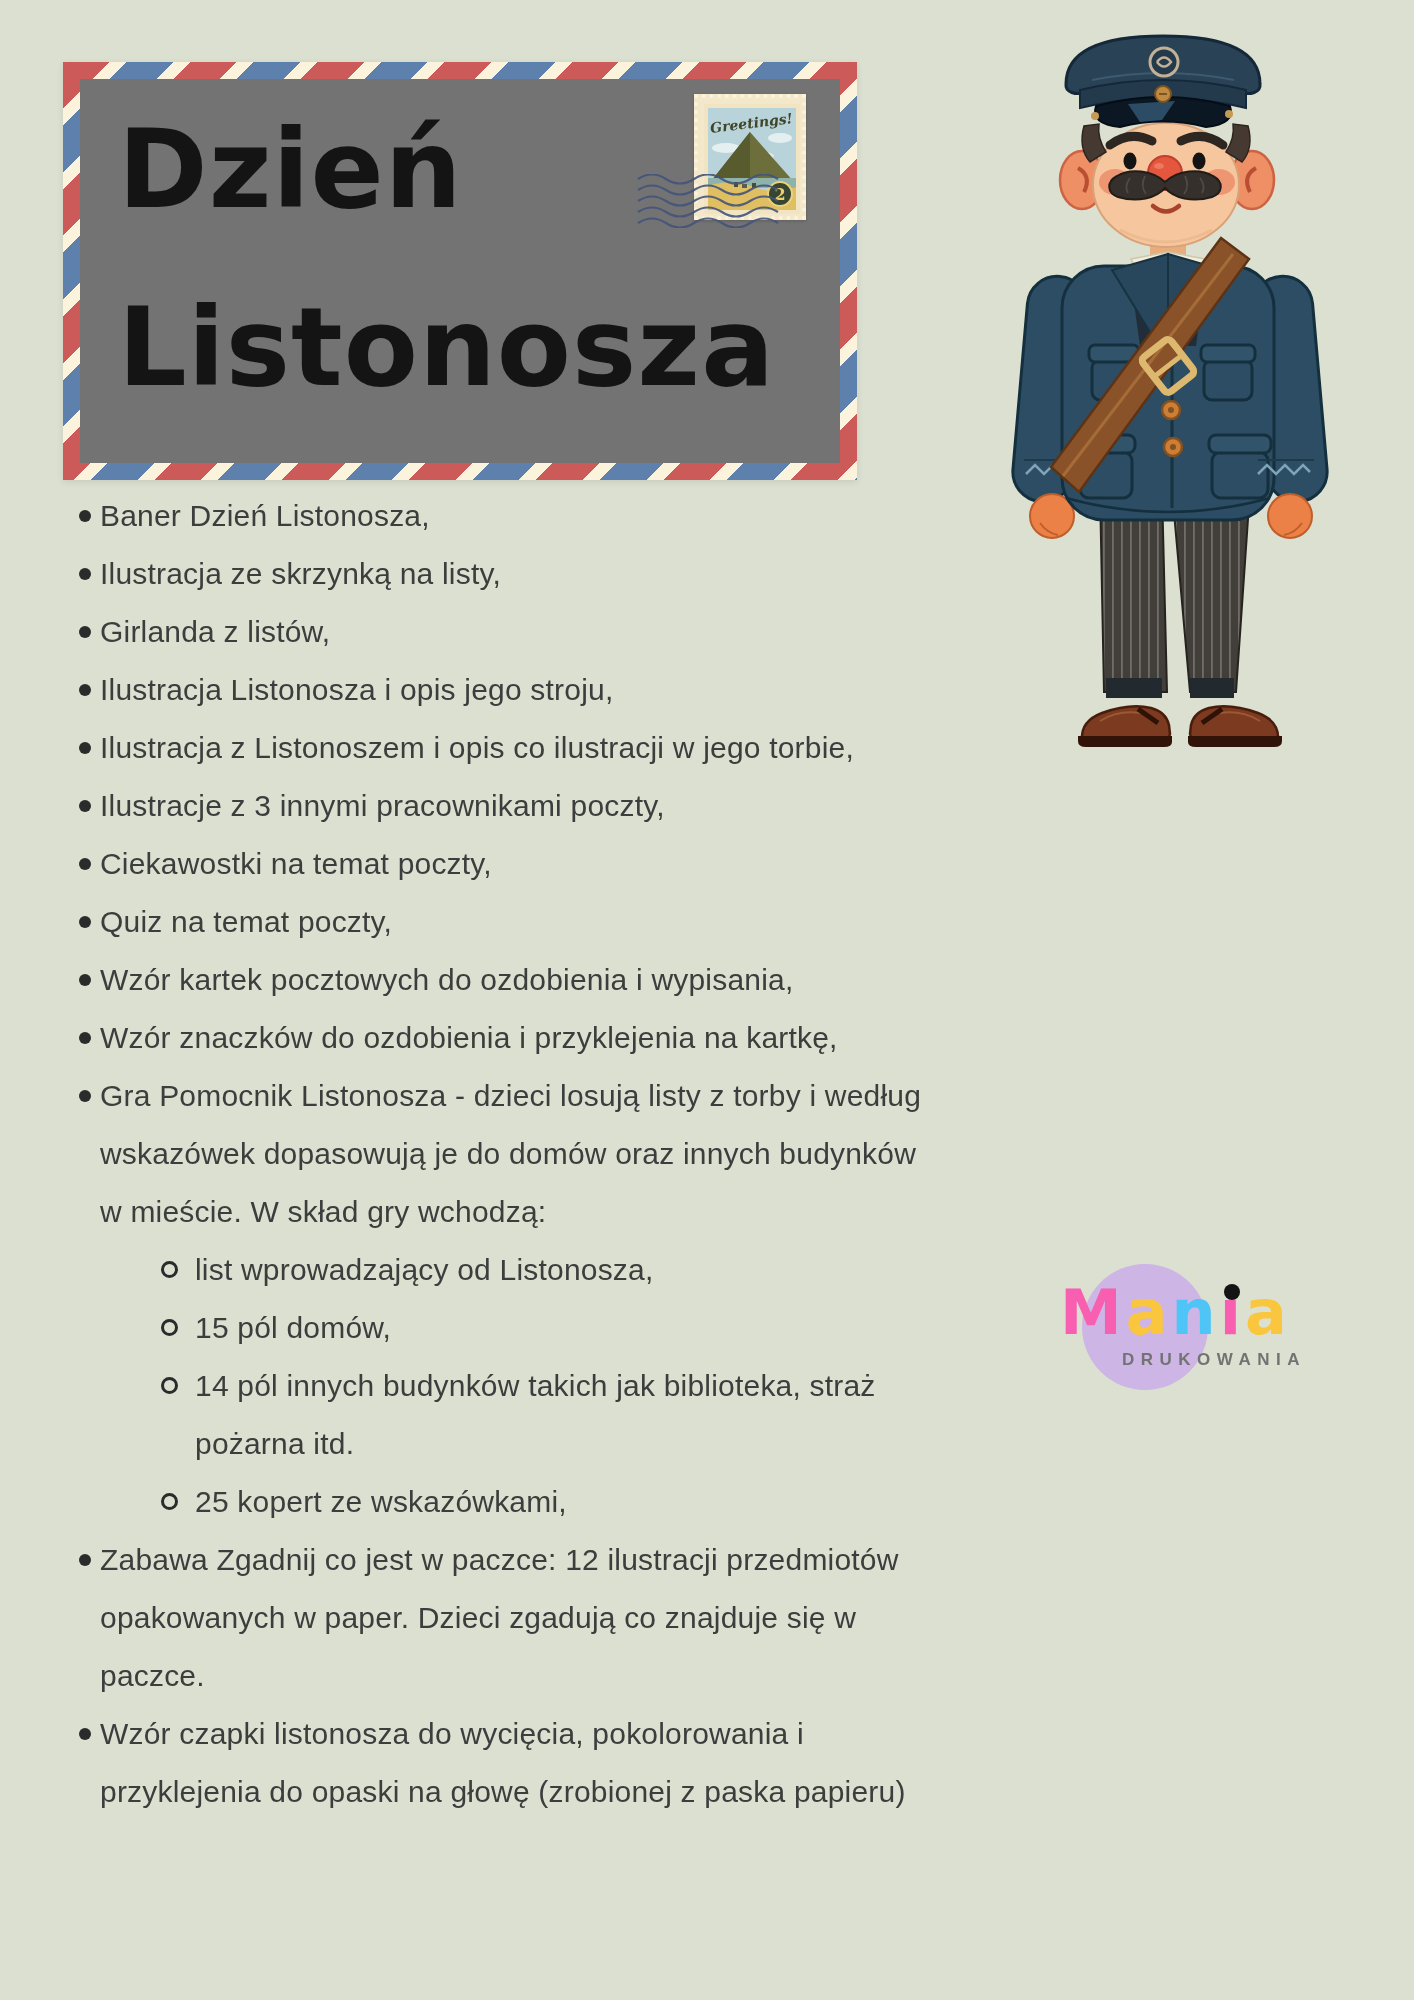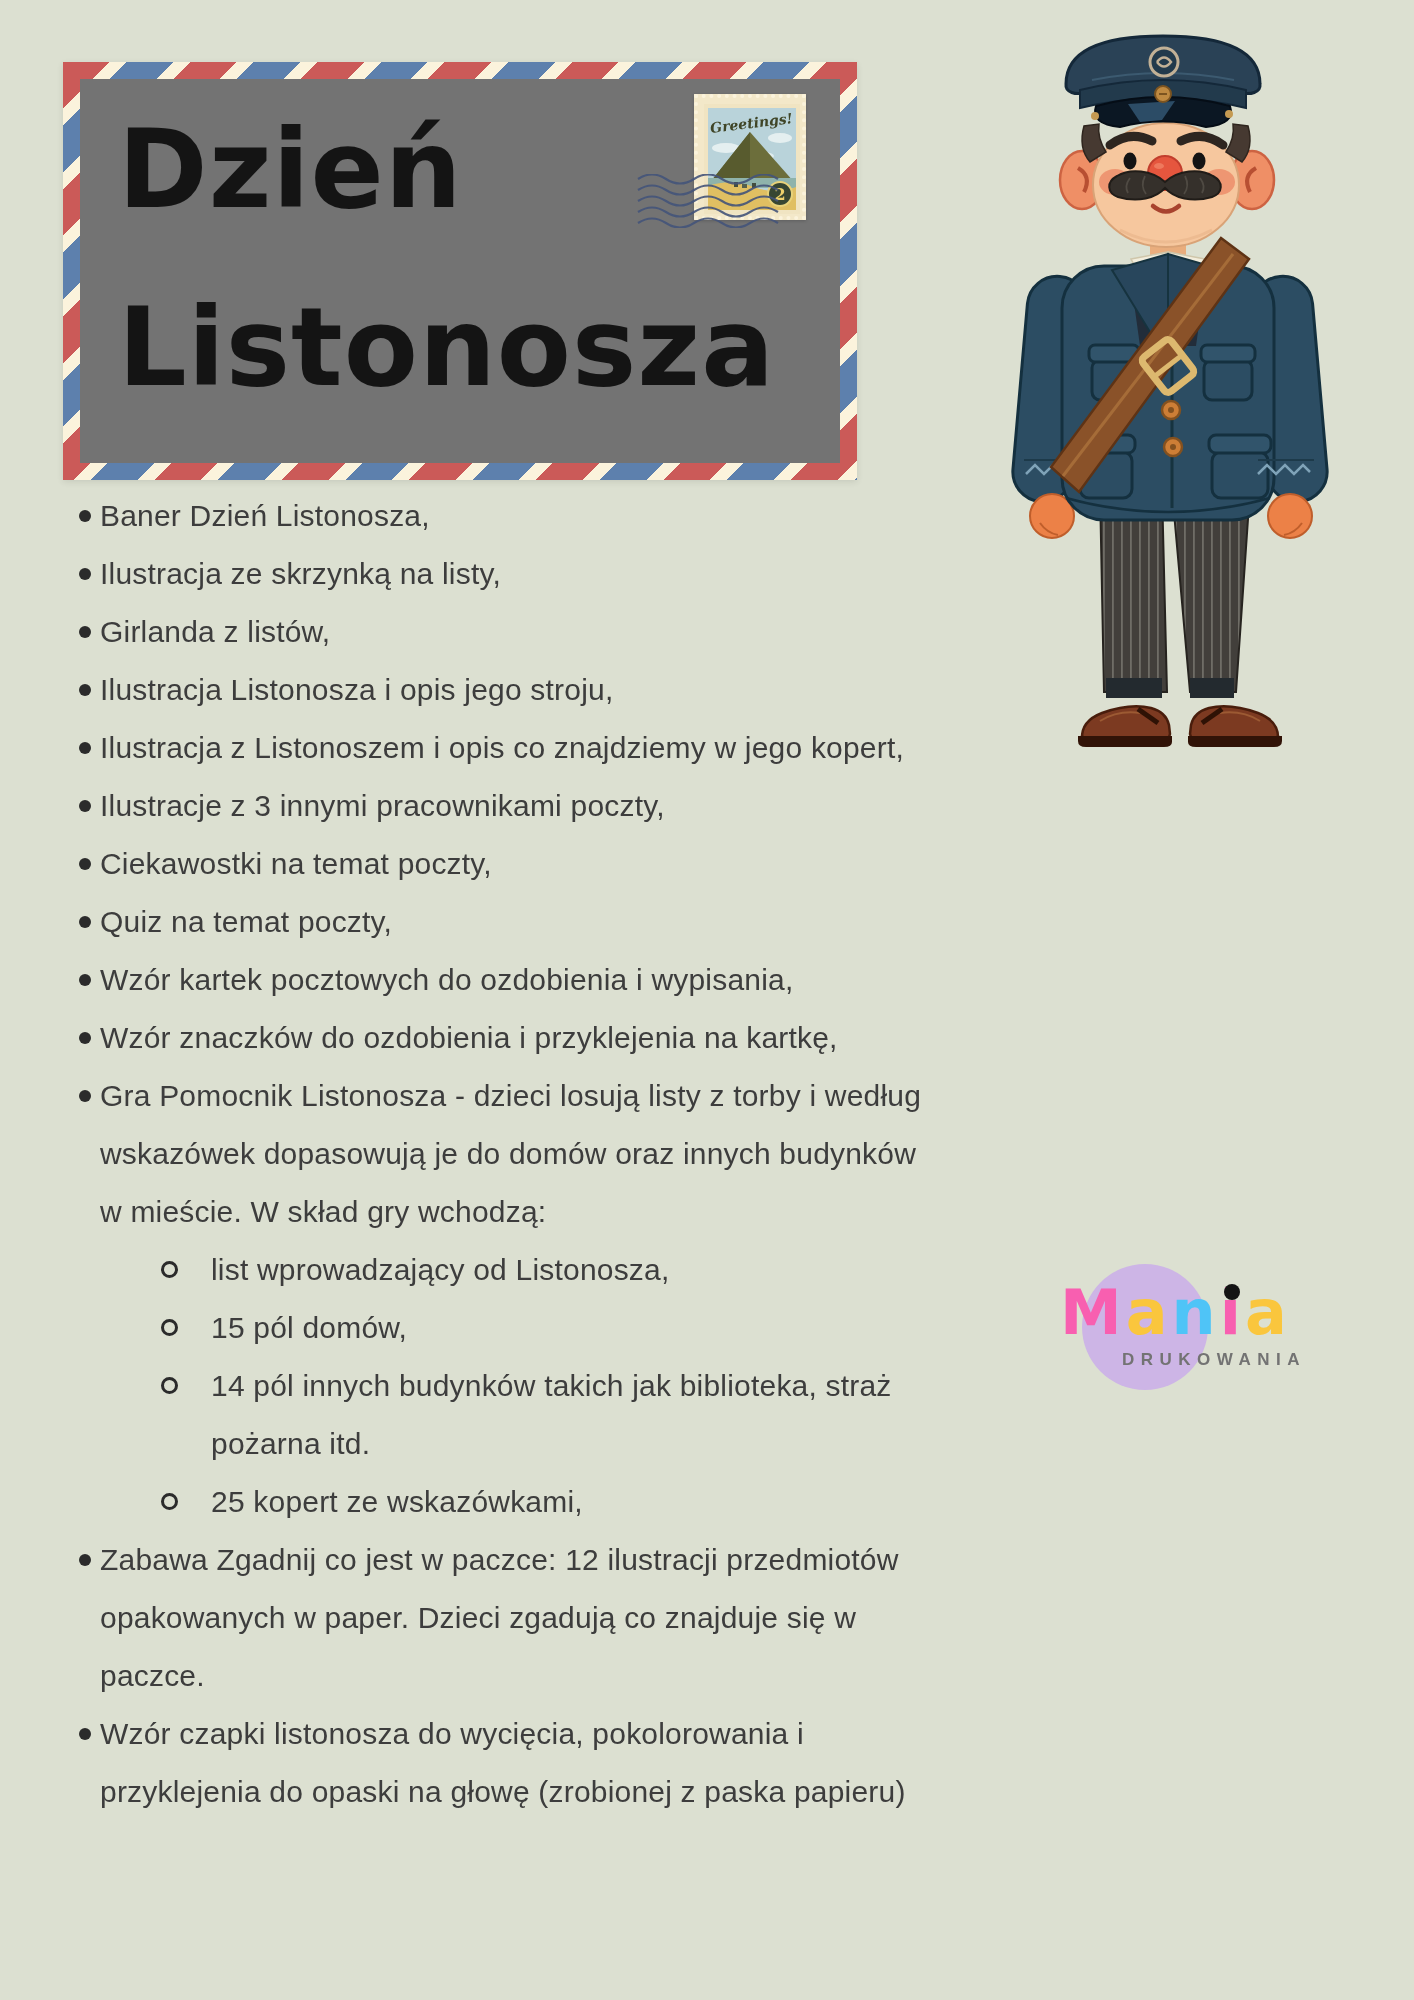--- a/index.html
+++ b/index.html
@@ -37,21 +37,21 @@
   
   .list {
     position:absolute; left:75px; top:487px; width:1190px;
     font-size:30px; line-height:58px; color:#3d3d3d; letter-spacing:.2px;
   }
   .li { display:flex; align-items:flex-start; }
   .li .dot {
     flex:none; width:12px; height:12px; border-radius:50%;
     background:#2b2b2b; margin:23px 9px 0 4px;
   }
-  .li.l2 { padding-left:86px;gap:16px; }
+  .li.l2 { padding-left:86px; }
   .li .ring {
     flex:none; width:11px; height:11px; border:3px solid #2b2b2b; border-radius:50%;
     background:transparent; margin:20px 17px 0 0;
   }
   .li .txt { white-space:pre-line; }
 
   
   .logo-circle {
     position:absolute; left:1082px; top:1264px; width:126px; height:126px;
     border-radius:50%;
@@ -251,21 +251,21 @@
     <div class="li l1">
         <span class="dot"></span>
         <div class="txt">Girlanda z listów,</div>
       </div>
     <div class="li l1">
         <span class="dot"></span>
         <div class="txt">Ilustracja Listonosza i opis jego stroju,</div>
       </div>
     <div class="li l1">
         <span class="dot"></span>
-        <div class="txt">Ilustracja z Listonoszem i opis co znajdziemy w jego kopert,</div>
+        <div class="txt">Ilustracja z Listonoszem i opis co ilustracji w jego torbie,</div>
       </div>
     <div class="li l1">
         <span class="dot"></span>
         <div class="txt">Ilustracje z 3 innymi pracownikami poczty,</div>
       </div>
     <div class="li l1">
         <span class="dot"></span>
         <div class="txt">Ciekawostki na temat poczty,</div>
       </div>
     <div class="li l1">

